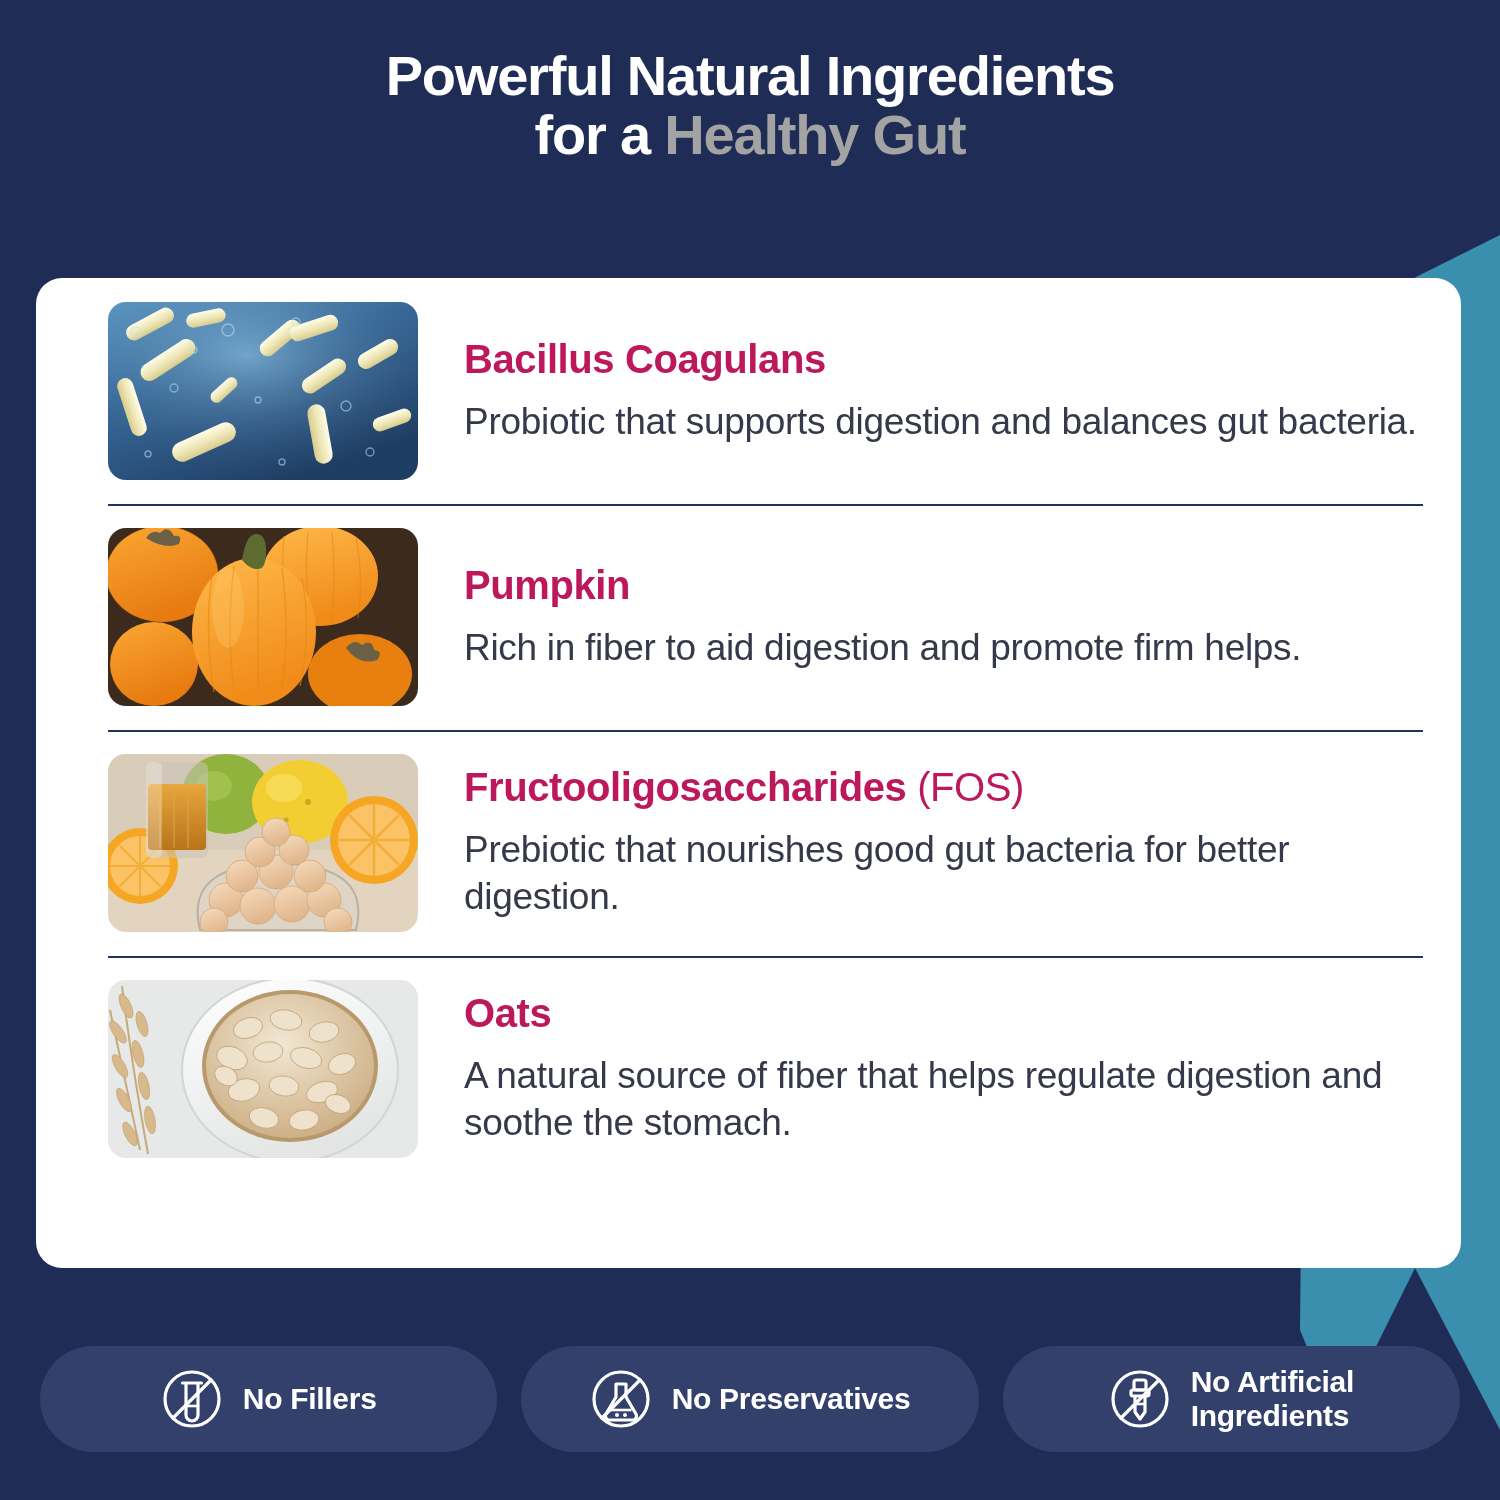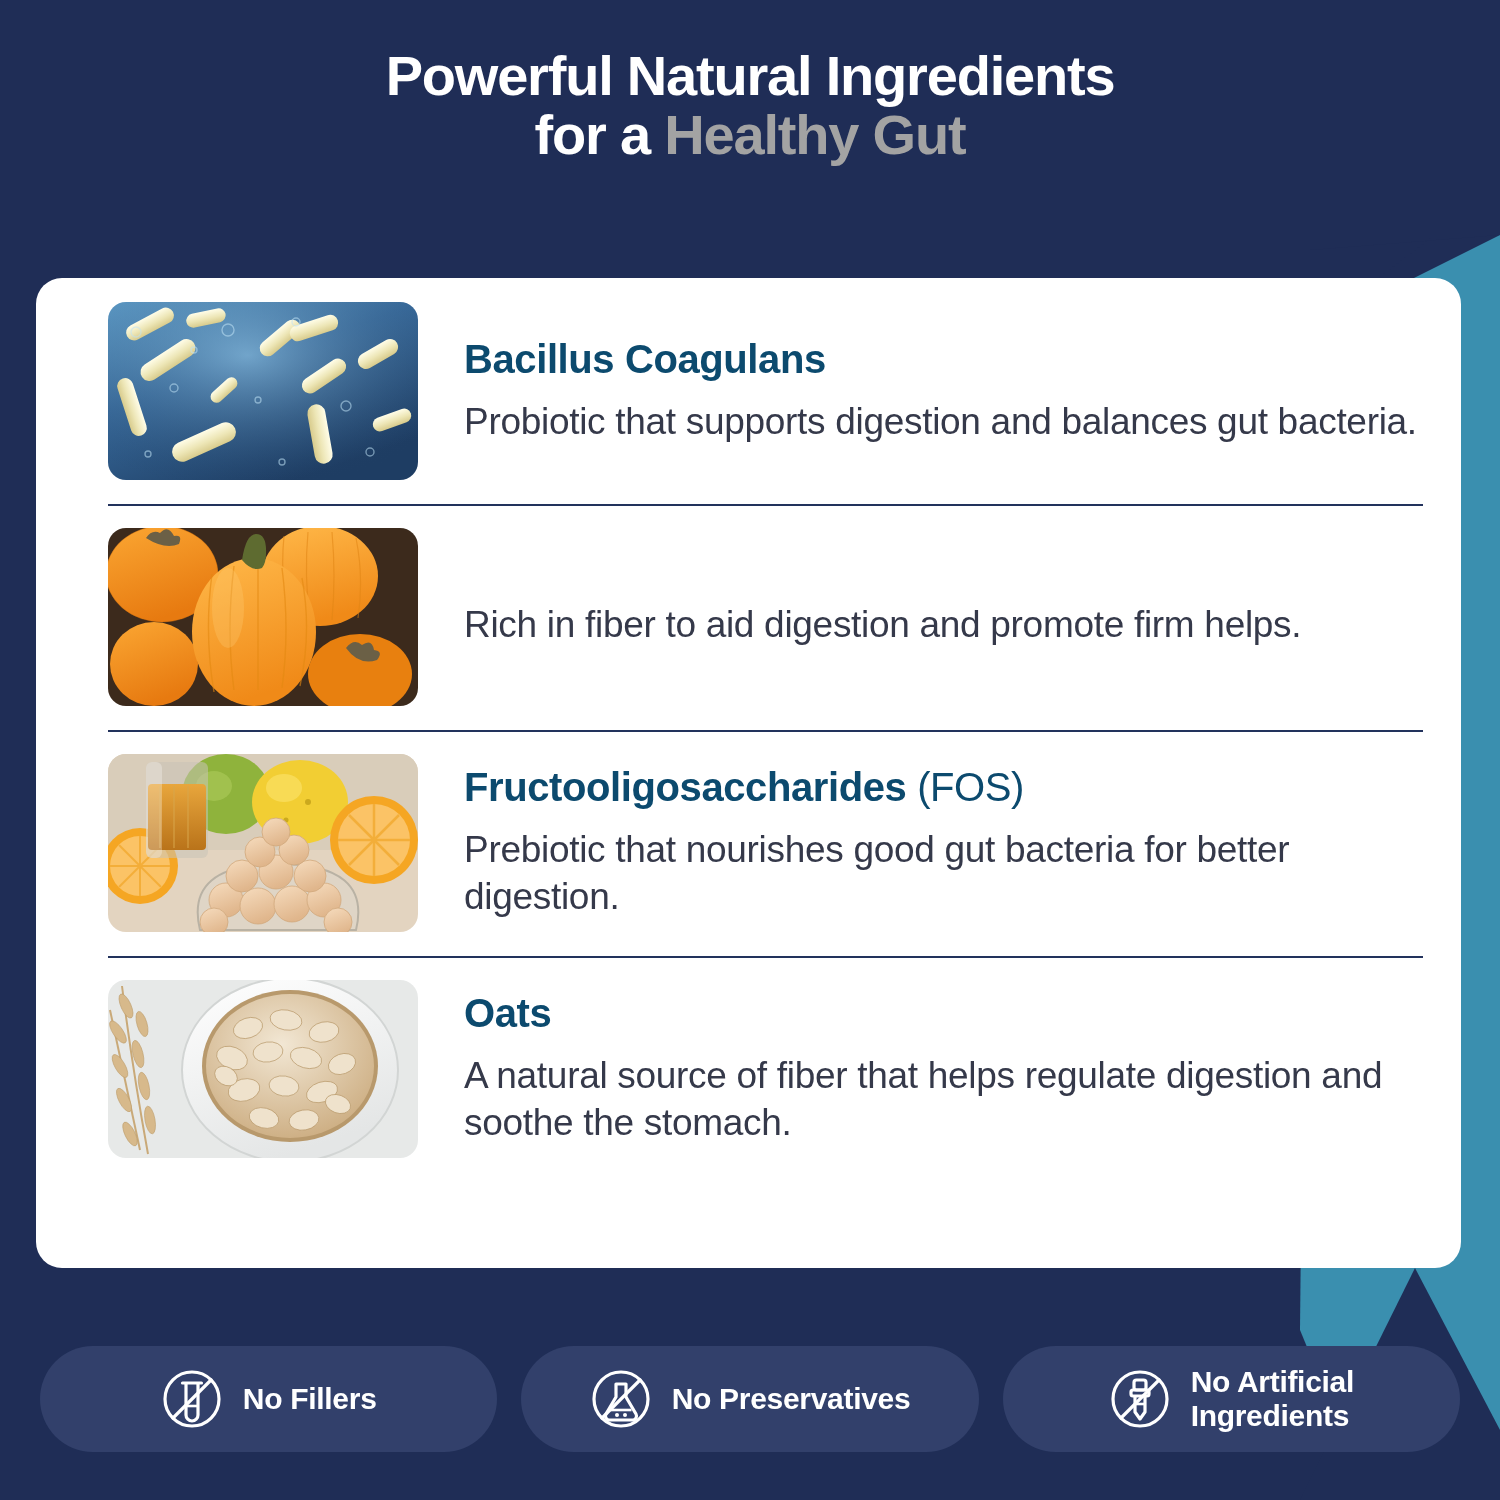--- a/index.html
+++ b/index.html
@@ -69,21 +69,21 @@
     height:178px;
     border-radius:18px;
     flex:0 0 310px;
     overflow:hidden;
     position:relative;
   }
   .thumb svg{ display:block; width:100%; height:100%; }
 
   .rowtext{ flex:1 1 auto; min-width:0; }
   .ing-name{
-    color:#0c4a6e;
+    color:#be185d;
     font-size:40px;
     font-weight:bold;
     line-height:1.12;
     letter-spacing:-0.4px;
     margin-bottom:4px;
   }
   .ing-name .light{ font-weight:normal; }
   .ing-desc{
     color:#35394A;
     font-size:37px;
@@ -256,20 +256,23 @@
             <path d="M126 38 q-8 64 0 124"></path>
           <path d="M150 36 q0 66 0 126"></path>
             <path d="M174 40 q8 62 0 120"></path>
           <path d="M194 50 q10 54 -2 108"></path>
         </g>
         <path d="M134 32 q4 -26 14 -26 q11 0 10 20 q0 9 -4 14 q-10 4 -20 -8z" fill="#5E6B30"></path>
         <ellipse cx="120" cy="80" rx="16" ry="40" fill="#FFD07A" opacity="0.28"></ellipse>
       </svg>
     </div>
     <div class="rowtext">
+      <div class="ing-name">
+        <span>Pumpkin</span><span class="light"></span>
+      </div>
       <div class="ing-desc">Rich in fiber to aid digestion and promote firm helps.</div>
     </div>
   </div>
 
   <div class="row">
     <div class="thumb">
       <svg viewBox="0 0 310 178" preserveAspectRatio="none" xmlns="http://www.w3.org/2000/svg">
         <defs>
           <linearGradient id="honey" x1="0" y1="0" x2="0" y2="1">
             <stop offset="0" stop-color="#E8A63C"></stop>

